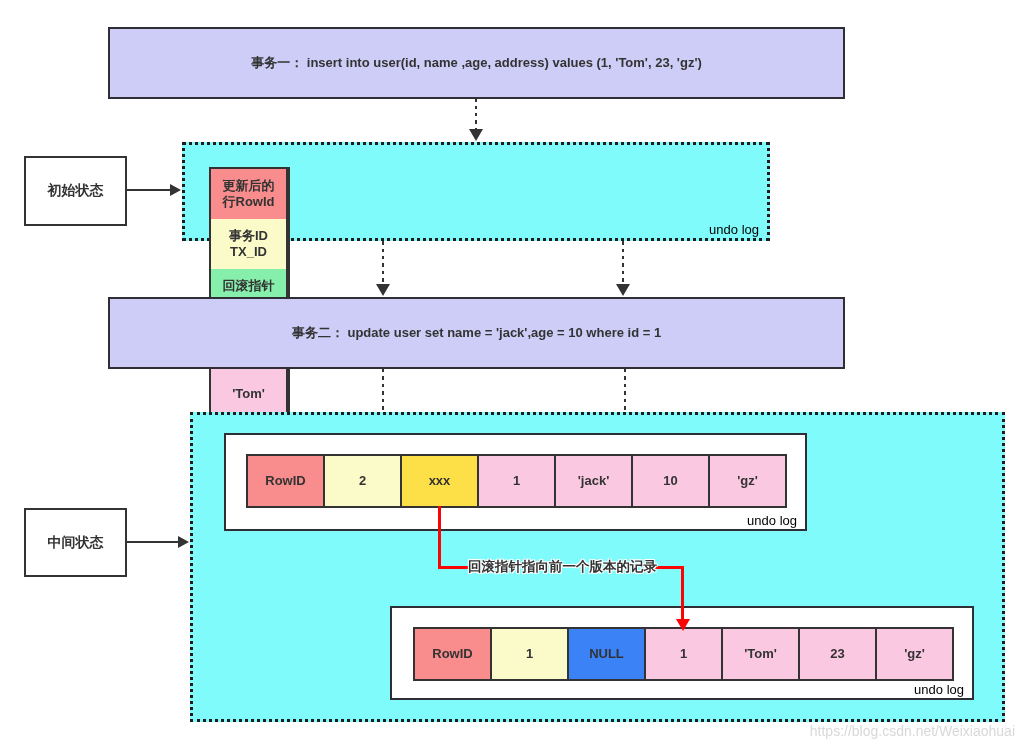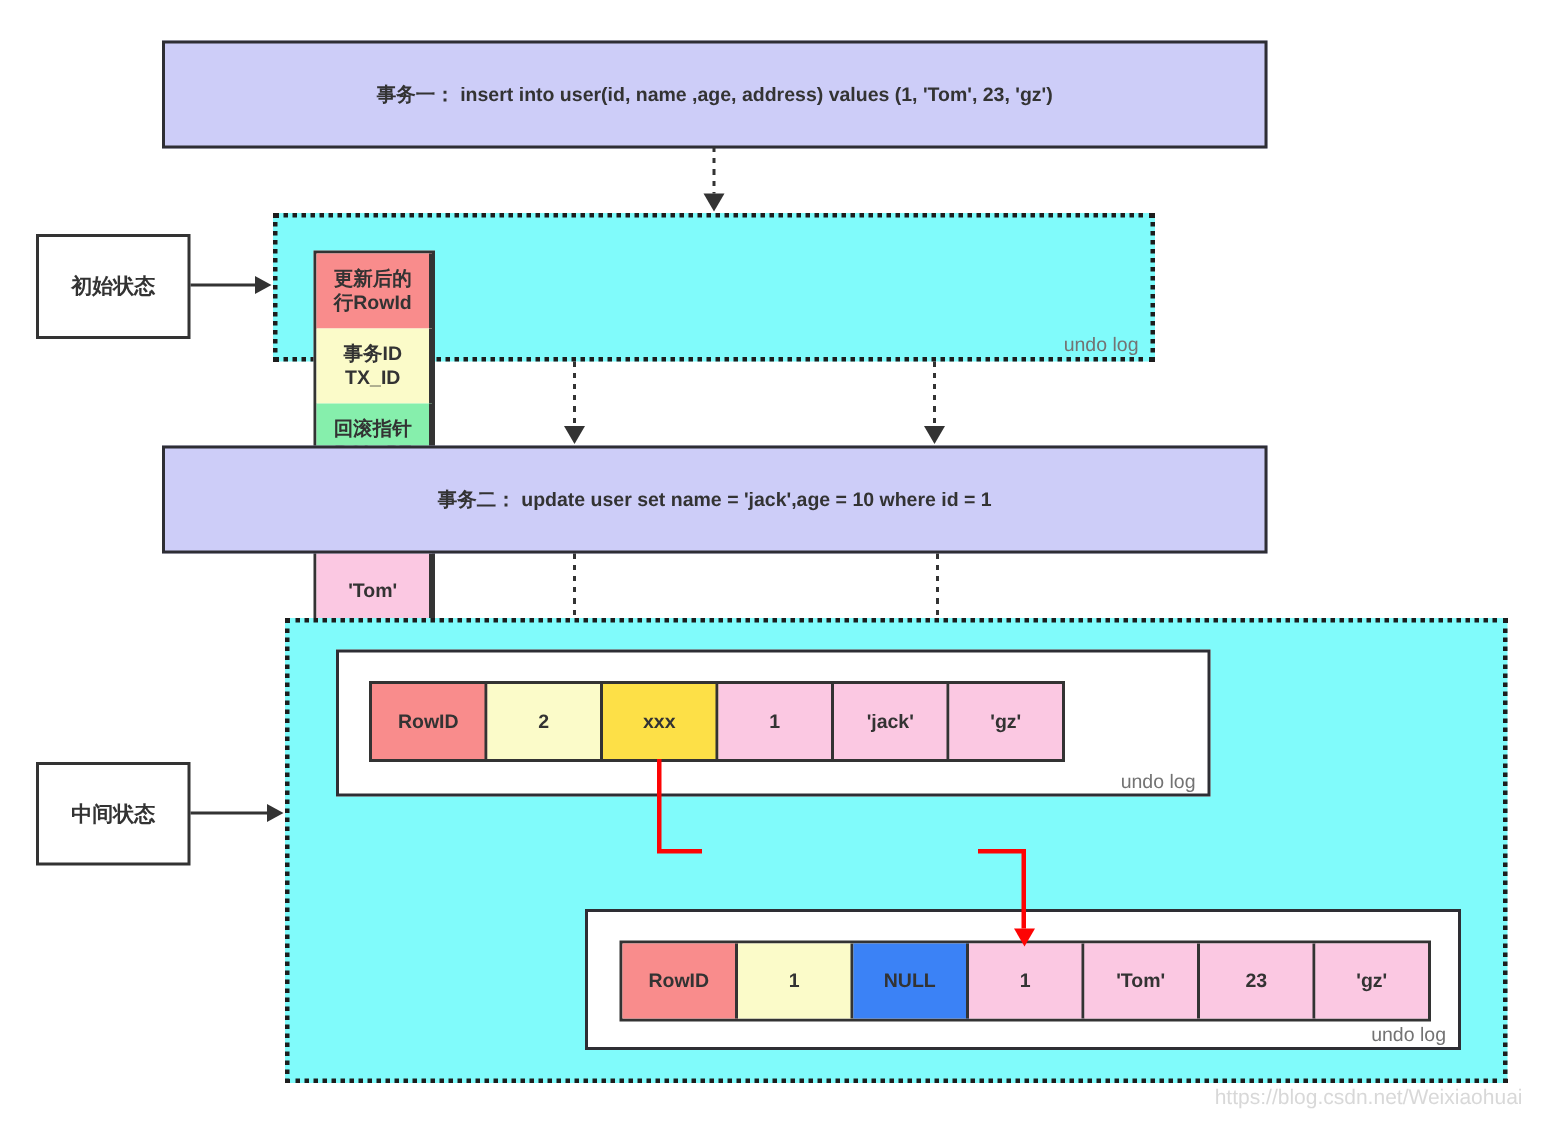--- a/index.html
+++ b/index.html
@@ -18,21 +18,21 @@
   .statebox{
     background:#ffffff;border:2.5px solid #333;
     display:flex;align-items:center;justify-content:center;
     font-size:14px;font-weight:bold;color:#333;
   }
   
   .cyanbox{background:#80fbfb;border:3px dotted #1d1d1d;}
   
   .whitebox{background:#ffffff;border:2.5px solid #2e2e34;}
   .undolog{
-    position:absolute;right:8px;bottom:1px;font-size:13px;color:#737373;font-weight:normal;
+    position:absolute;right:8px;bottom:1px;font-size:13px;color:#000000;font-weight:normal;
   }
   
   .row{
     display:inline-flex;border:2px solid #333;background:#fff;
   }
   .row .cell{
     width:75px;height:50px;border-right:2px solid #333;
     display:flex;align-items:center;justify-content:center;
     font-size:13px;font-weight:bold;color:#333;text-align:center;
     white-space:pre-line;line-height:1.25;
@@ -139,27 +139,29 @@
 
   <div class="cyanbox abs" style="left:190px;top:412px;width:809px;height:304px;"></div>
 
   <div class="whitebox abs" style="left:224px;top:433px;width:579px;height:94px;">
     <div class="row abs" style="left:20px;top:19px;">
         <div class="cell" style="background: rgb(249, 140, 140);">RowID</div>
         <div class="cell" style="background: rgb(251, 251, 201);">2</div>
         <div class="cell" style="background: #fde047;">xxx</div>
         <div class="cell" style="background: rgb(251, 200, 226);">1</div>
         <div class="cell" style="background: rgb(251, 200, 226);">'jack'</div>
+        <div class="cell" style="background: rgb(251, 200, 226);">10</div>
         <div class="cell" style="background: rgb(251, 200, 226);">'gz'</div>
       </div>
     <div class="undolog">undo log</div>
   </div>
 
   <div class="redseg abs" style="left:438px;top:506px;width:2.5px;height:62px;"></div>
   <div class="redseg abs" style="left:438px;top:566px;width:30px;height:2.5px;"></div>
+  <div class="rollback-note abs" style="left:468px;top:558px;">回滚指针指向前一个版本的记录</div>
   <div class="redseg abs" style="left:652px;top:566px;width:31px;height:2.5px;"></div>
   <div class="redseg abs" style="left:681px;top:566px;width:2.5px;height:53px;"></div>
   <div class="redhead abs" style="left:675.5px;top:619px;"></div>
 
   <div class="whitebox abs" style="left:390px;top:606px;width:580px;height:90px;">
     <div class="row abs" style="left:21px;top:19px;">
         <div class="cell" style="background: rgb(249, 140, 140);">RowID</div>
         <div class="cell" style="background: rgb(251, 251, 201);">1</div>
         <div class="cell" style="background: #3b82f6;">NULL</div>
         <div class="cell" style="background: rgb(251, 200, 226);">1</div>

